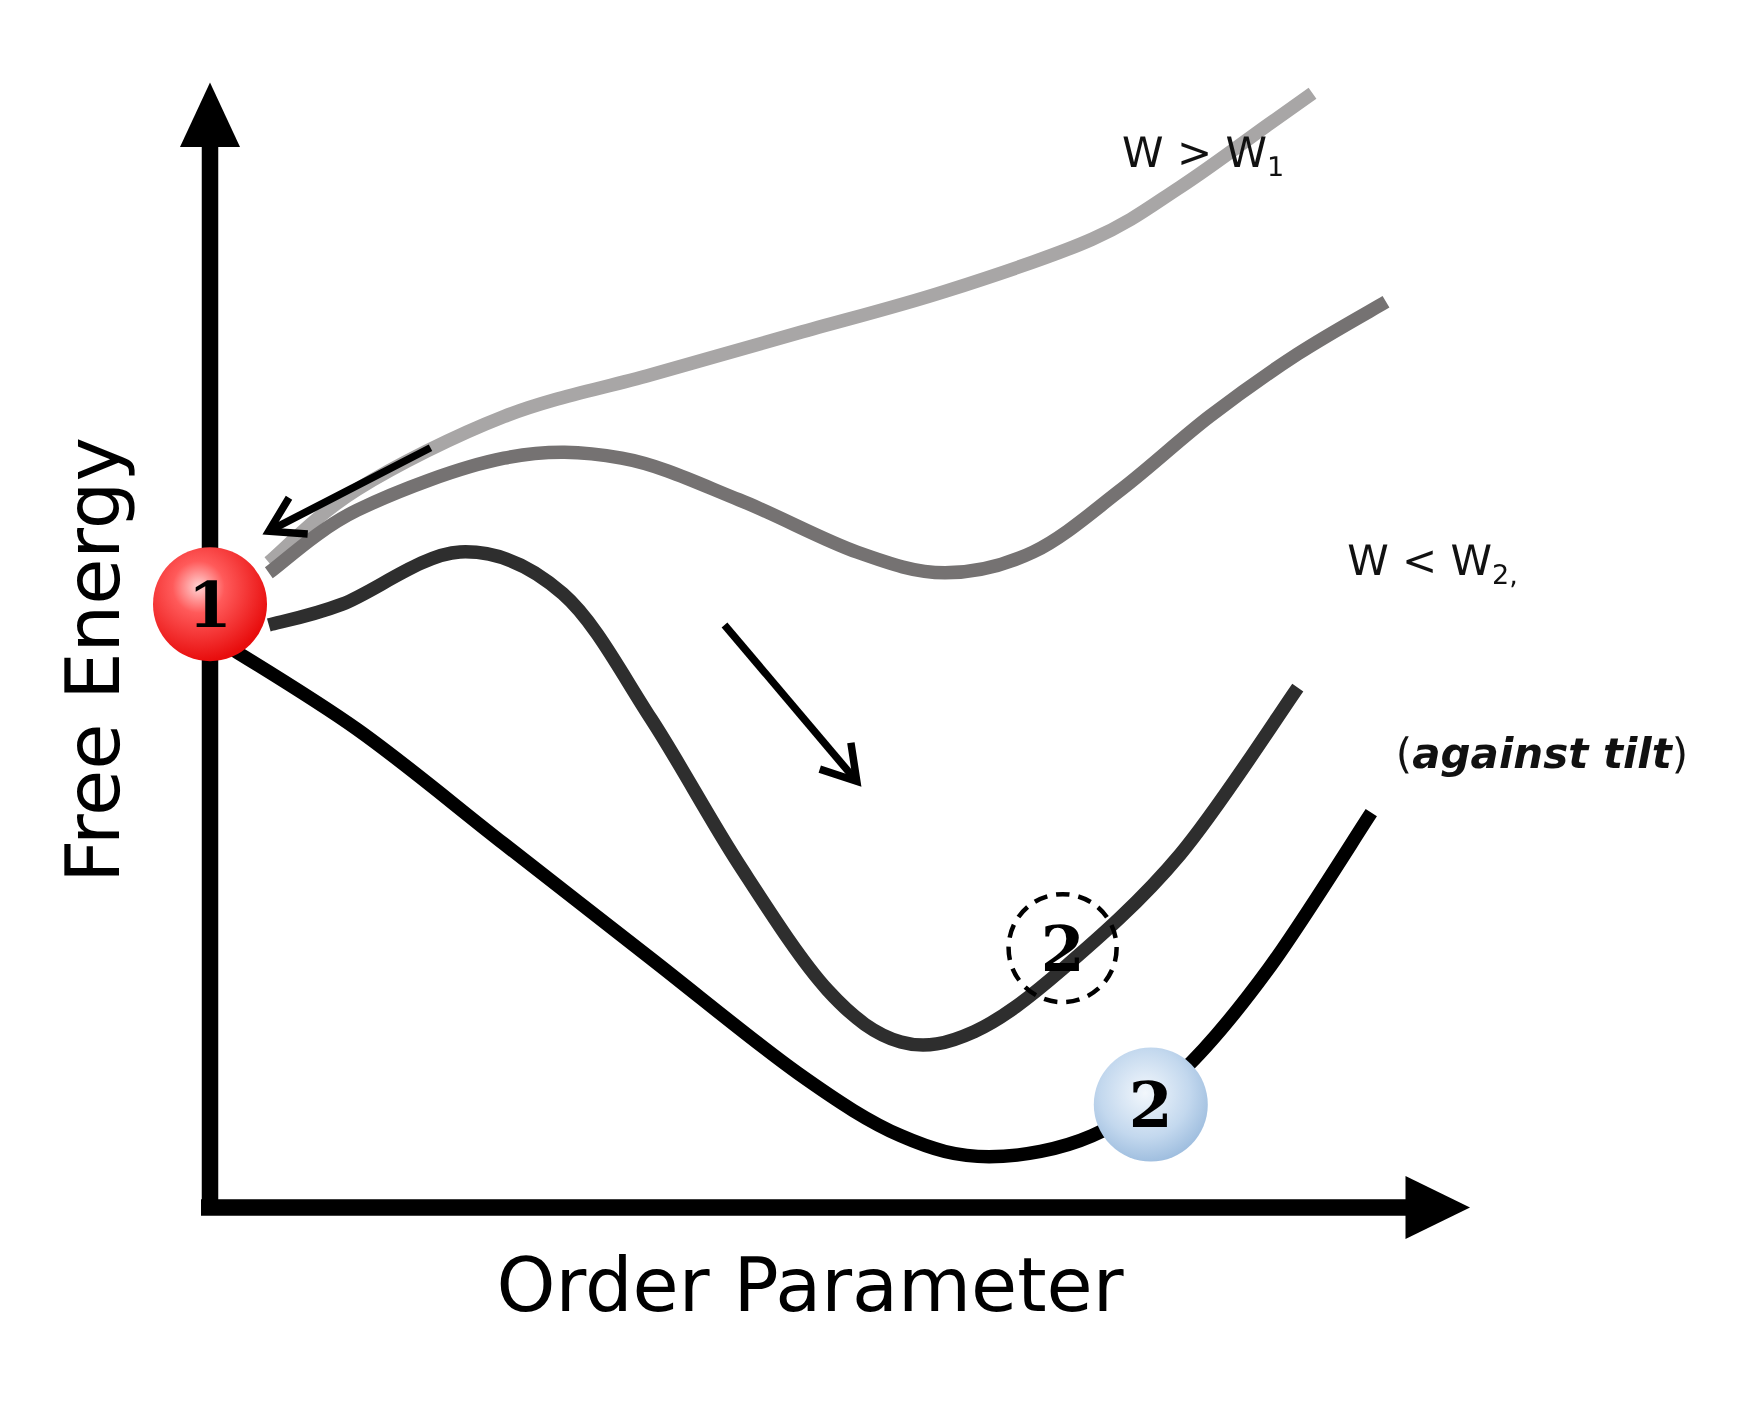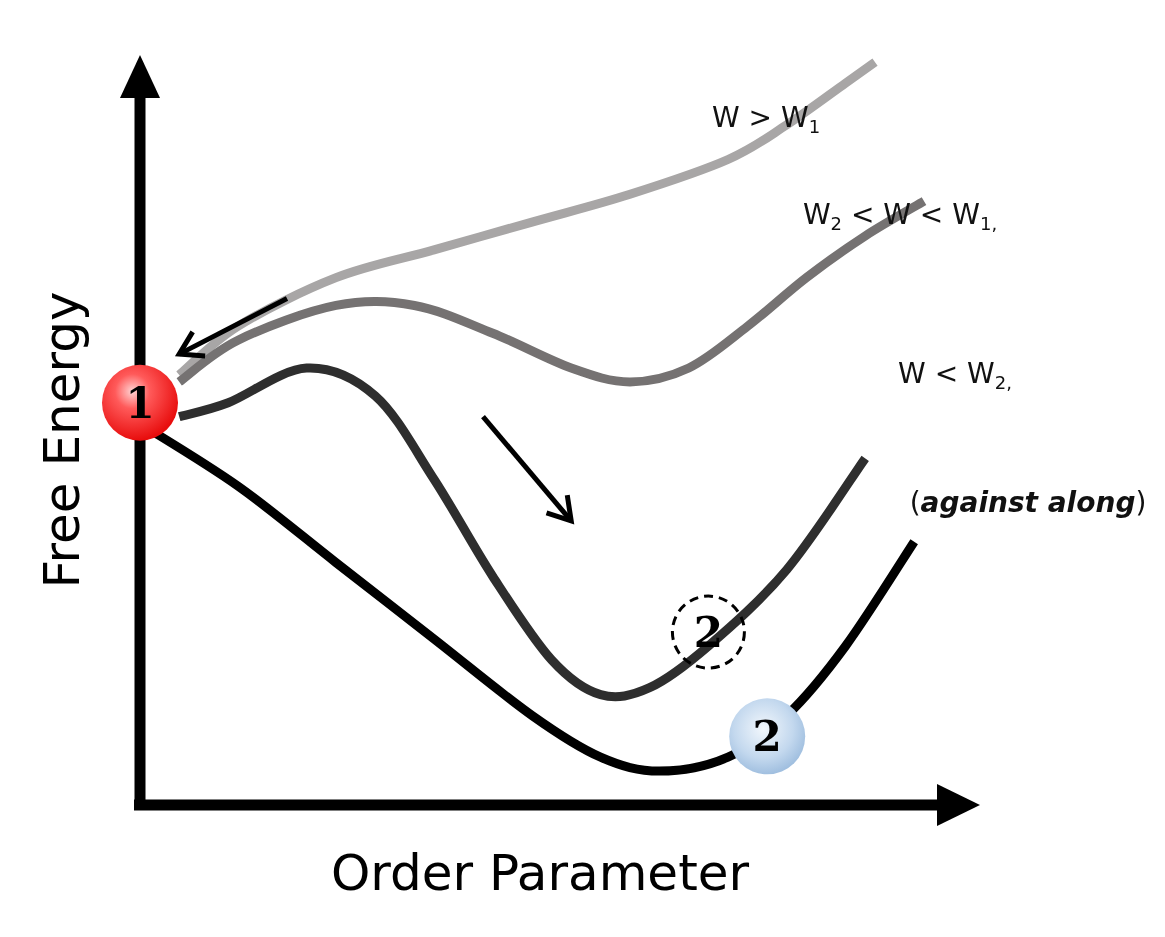--- a/index.html
+++ b/index.html
@@ -6,21 +6,21 @@
   body { width: 1165px; height: 937px; position: relative; overflow: hidden;
          font-family: "Liberation Sans", "DejaVu Sans", sans-serif; }
   #stage { position: absolute; left: 0; top: 0; width: 1165px; height: 937px; }
   .lbl { position: absolute; color: #111; font-family: "DejaVu Sans", "Liberation Sans", sans-serif;
          font-size: 28px; line-height: 34px; white-space: nowrap; text-align: center; }
   .lbl sub { font-size: 18px; vertical-align: -6px; }
   .bi { font-weight: bold; font-style: italic; }
   .axis-title { position: absolute; color: #000; font-family: "DejaVu Sans", "Liberation Sans", sans-serif;
                 font-size: 50px; white-space: nowrap; }
   #ylabel { left: 62px; top: 440px; transform: translate(-50%, -50%) rotate(-90deg); }
-  #xlabel { left: 540px; top: 828px; transform: translateX(-50%); margin-top: 16px; }
+  #xlabel { left: 540px; top: 828px; transform: translateX(-50%); }
 </style>
 </head>
 <body>
 
 <div id="stage">
   <svg id="plot" width="1165" height="937" viewBox="0 0 1165 937">
     <defs>
       <radialGradient id="gradRed" cx="40%" cy="35%" r="65%">
         <stop offset="0%" stop-color="#ffd4d4"></stop>
         <stop offset="35%" stop-color="#ff5a5a"></stop>
@@ -67,26 +67,25 @@
           <circle cx="767.2" cy="736.35" r="38" fill="url(#gradBlue)"></circle>
           <text x="767.2" y="751.35" text-anchor="middle" font-family="&quot;DejaVu Serif&quot;, &quot;Liberation Serif&quot;, serif" font-weight="bold" font-size="42" fill="#000">2</text>
         </g>
       </g>
   </svg>
 
   <div id="ylabel" class="axis-title">Free Energy</div>
   <div id="xlabel" class="axis-title">Order Parameter</div>
 
   <div id="labels">
-      <div class="lbl" style="top: 85px; left: 712px; text-align: left; margin-top: 16px;">
+      <div class="lbl" style="top: 85px; left: 748px; text-align: left;">
         <div>W &gt; W<sub>1</sub></div>
       </div>
       <div class="lbl" style="top: 198px; left: 900px; transform: translateX(-50%);">
-        <div>W<sub>2</sub> &lt; W &lt; W<sub>1,</sub></div>
       </div>
       <div class="lbl" style="top: 357px; left: 955px; transform: translateX(-50%);">
         <div>W &lt; W<sub>2,</sub></div>
       </div>
       <div class="lbl" style="top: 486px; left: 1028px; transform: translateX(-50%);">
-        <div>(<span class="bi">against along</span>)</div>
+        <div>(<span class="bi">against tilt</span>)</div>
       </div>
     </div>
 </div>
 
 </body></html>

